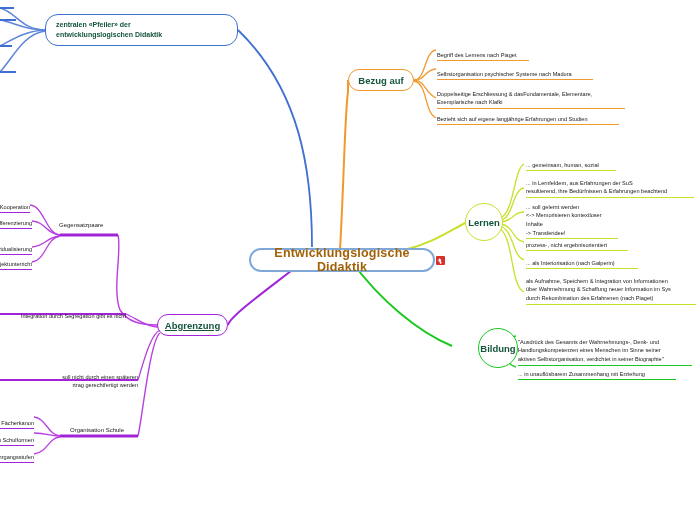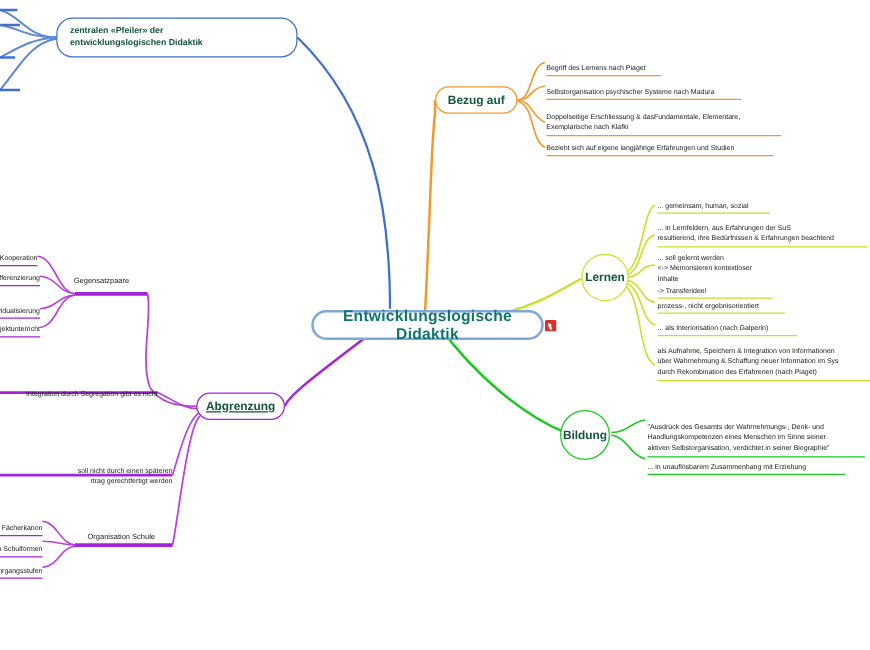--- a/index.html
+++ b/index.html
@@ -31,21 +31,21 @@
     text-align: center;
     font-weight: bold;
     color: #12442c;
     background: #ffffff;
     z-index: 5;
   }
   .node-center {
     border: 2px solid #7fa8d8;
     border-radius: 16px;
     font-size: 12.5px;
-    color: #0f766e;
+    color: #a16207;
     letter-spacing: .2px;
     padding: 0 10px;
   }
   .node-pill {
     border-radius: 13px;
     font-size: 9.5px;
     padding: 0 8px;
   }
   .node-blue   { border: 1.6px solid #3f6fd0; color: #13543a; }
   .node-orange { border: 1.6px solid #f0992e; color: #13543a; }
@@ -179,21 +179,21 @@
   </div>
 
   <div class="node node-pill node-orange" style="left:348px; top:69px; width:66px; height:22px;">
     <span>Bezug auf</span>
   </div>
 
   <div class="node node-circle node-yellow" style="left:465px; top:203px; width:38px; height:38px;">
     <span>Lernen</span>
   </div>
 
-  <div class="node node-circle node-green" style="left:448px; top:328px; width:40px; height:40px;">
+  <div class="node node-circle node-green" style="left:478px; top:328px; width:40px; height:40px;">
     <span>Bildung</span>
   </div>
 
   <div class="node node-pill node-purple" style="left:157px; top:314px; width:71px; height:22px;text-decoration:underline;">
     <span>Abgrenzung</span>
   </div>
 
   <div class="leaf leaf-right leaf-ul ul-orange" style="left:437px; top:42px; width:92px;">
     <span>Begriff des Lernens nach Piaget</span>
   </div>

